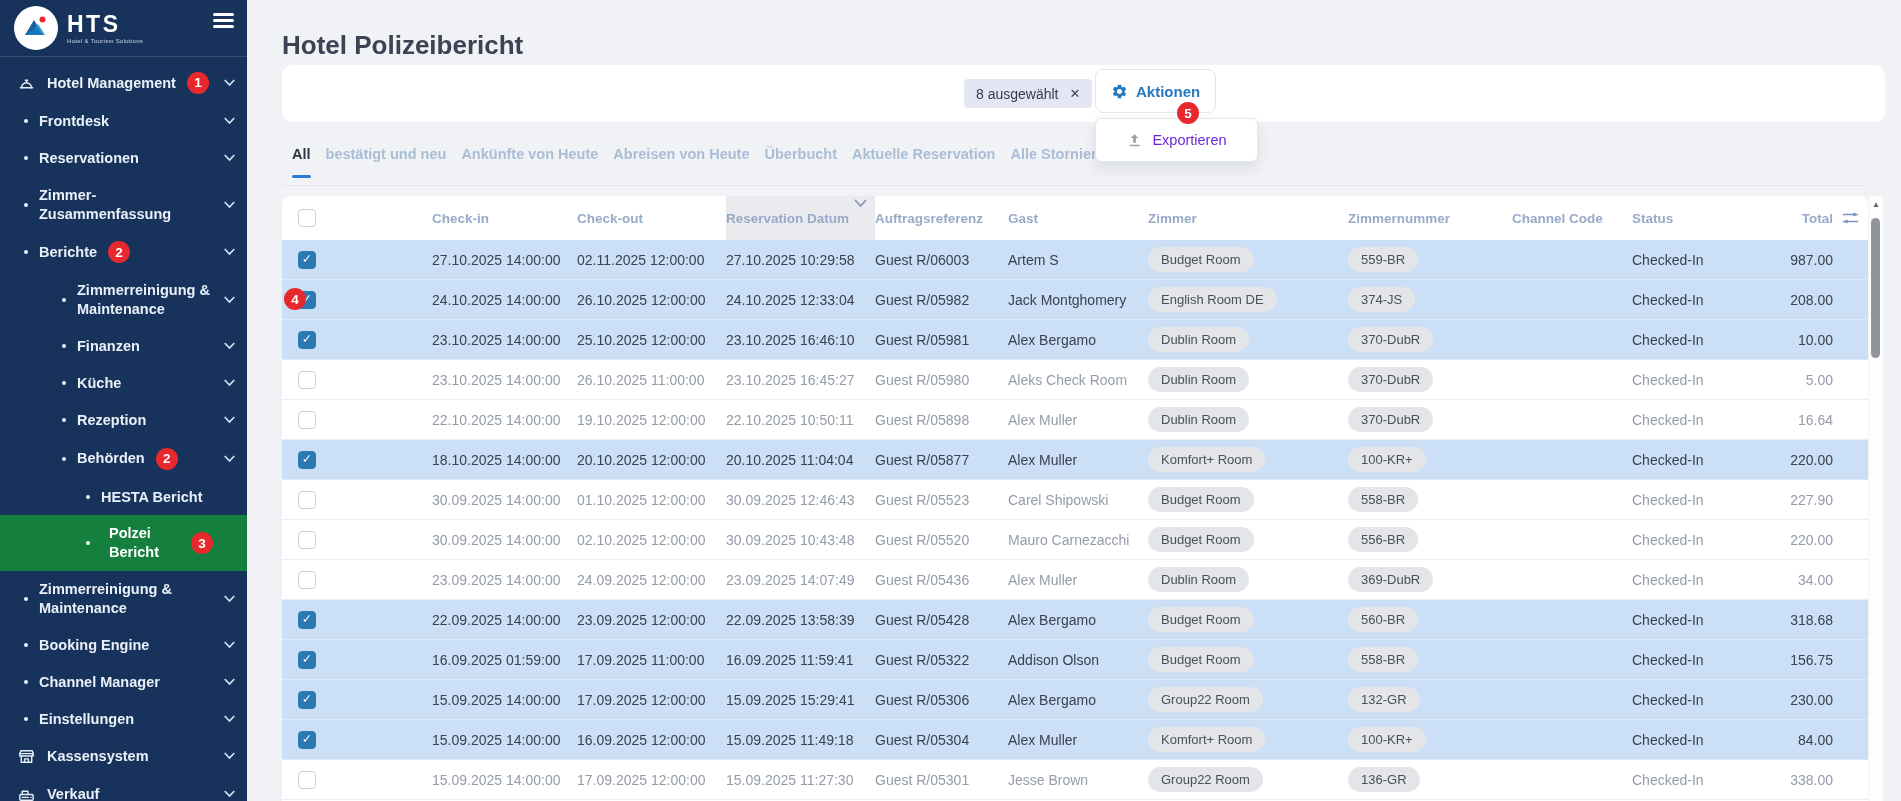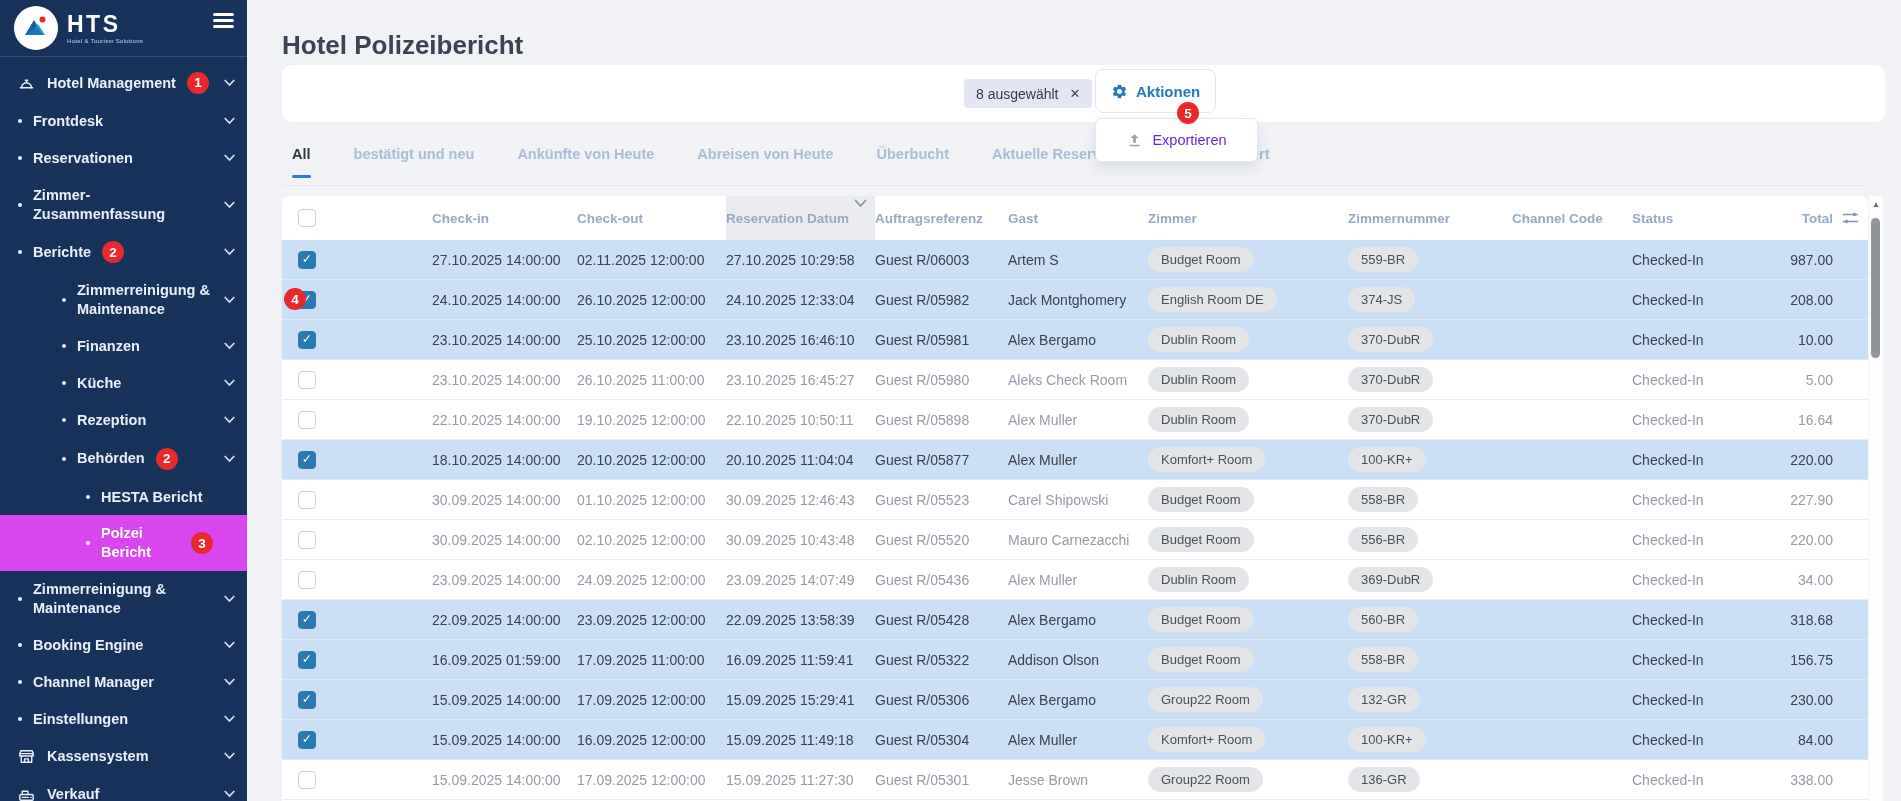--- a/index.html
+++ b/index.html
@@ -10,24 +10,24 @@
   .sidebar{position:absolute;left:0;top:0;width:247px;height:801px;background:#17335C;color:#E9F0F8;z-index:10;}
   .logo-row{height:57px;border-bottom:1px solid rgba(255,255,255,.14);display:flex;align-items:center;padding:0 14px;position:relative;}
   .logo-circle{width:44px;height:44px;background:#fff;border-radius:50%;display:flex;align-items:center;justify-content:center;flex:none;}
   .brand{margin-left:9px;line-height:1;}
   .brand-name{font-size:23px;font-weight:700;letter-spacing:2.5px;color:#fff;}
   .brand-sub{font-size:6px;color:#CBD8E8;letter-spacing:.3px;margin-top:2px;}
   .hamburger{position:absolute;right:13px;top:13px;width:21px;cursor:pointer;}
   .hamburger div{height:2.6px;background:#fff;border-radius:2px;margin-bottom:3.6px;}
   .nav{padding-top:6px;font-size:14.5px;font-weight:600;}
   .nav-item{position:relative;display:flex;align-items:center;padding:9px 34px 9px 16px;line-height:1.3;cursor:pointer;}
-  .nav-item.lvl1{padding-left:18px;}
+  .nav-item.lvl1{padding-left:24px;}
   .nav-item.lvl2{padding-left:62px;}
   .nav-item.lvl3{padding-left:86px;}
-  .nav-item.active{background:#d946ef;color:#fff;}
+  .nav-item.active{background:#15803d;color:#fff;gap:8px;}
   .bullet{width:4px;height:4px;border-radius:50%;background:currentColor;margin-right:11px;flex:none;}
   .nav-ic{width:20px;height:20px;margin-right:11px;flex:none;display:inline-flex;align-items:center;justify-content:center;}
   .nav-label{flex:0 1 auto;}
   .chev{position:absolute;right:12px;top:50%;margin-top:-4px;width:11px;height:8px;color:#D5E1EF;}
   .badge{min-width:22px;height:22px;border-radius:50%;background:#E7282D;color:#fff;font-size:13.5px;font-weight:700;
     display:inline-flex;align-items:center;justify-content:center;margin-left:11px;flex:none;padding:0 4px;}
 
   
   .page-title{position:absolute;left:282px;top:13px;font-size:26px;font-weight:700;color:#3B4354;}
 
@@ -40,21 +40,21 @@
     display:flex;align-items:center;gap:8px;padding:0 15px;color:#2878BE;font-weight:700;font-size:15px;cursor:pointer;}
 
   .dropdown{position:absolute;left:1095px;top:118px;width:163px;height:44px;background:#fff;border:1px solid #E3E7EC;border-radius:6px;
     box-shadow:0 6px 14px rgba(30,40,60,.10);display:flex;align-items:center;justify-content:center;gap:9px;
     color:#6d28d9;font-size:14.5px;z-index:6;cursor:pointer;}
   .marker{position:absolute;z-index:7;}
   .marker-4{left:273px;top:288px;}
   .marker-5{left:1166px;top:102px;}
 
   
-  .tabs-row{position:absolute;left:282px;top:122px;width:1586px;height:64px;display:flex;align-items:stretch;gap:43px;
+  .tabs-row{position:absolute;left:282px;top:122px;width:1586px;height:64px;display:flex;align-items:stretch;gap:15px;
     border-bottom:1px solid #E3E8EF;padding-left:10px;font-size:14.5px;color:#A9BED6;font-weight:600;}
   .tab{position:relative;display:flex;align-items:center;white-space:nowrap;cursor:pointer;}
   .tab.active{color:#2F3745;}
   .tab.active::after{content:"";position:absolute;left:0;right:0;bottom:7px;height:3px;background:#2B7BD4;border-radius:2px;}
 
   
   .table-card{position:absolute;left:282px;top:196px;width:1586px;height:605px;background:#fff;border-radius:8px 8px 0 0;overflow:hidden;}
   .grid-cols{display:grid;grid-template-columns:150px 145px 149px 149px 133px 140px 200px 164px 120px 110px 1fr;align-items:center;}
   .thead{height:44px;color:#97ABC8;font-size:13.5px;font-weight:700;position:relative;}
   .th{padding-right:12px;white-space:nowrap;}

